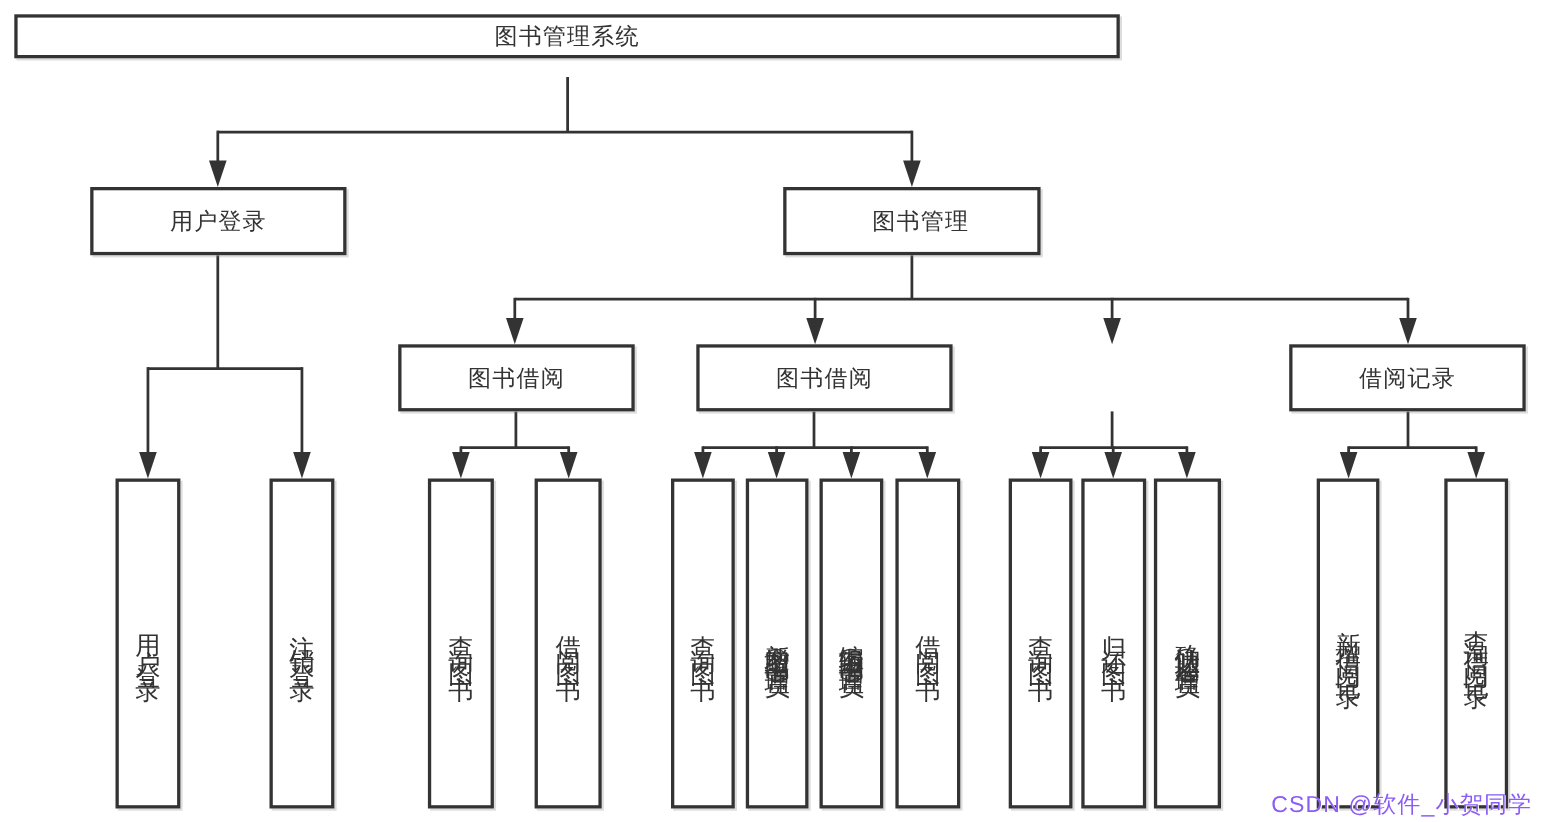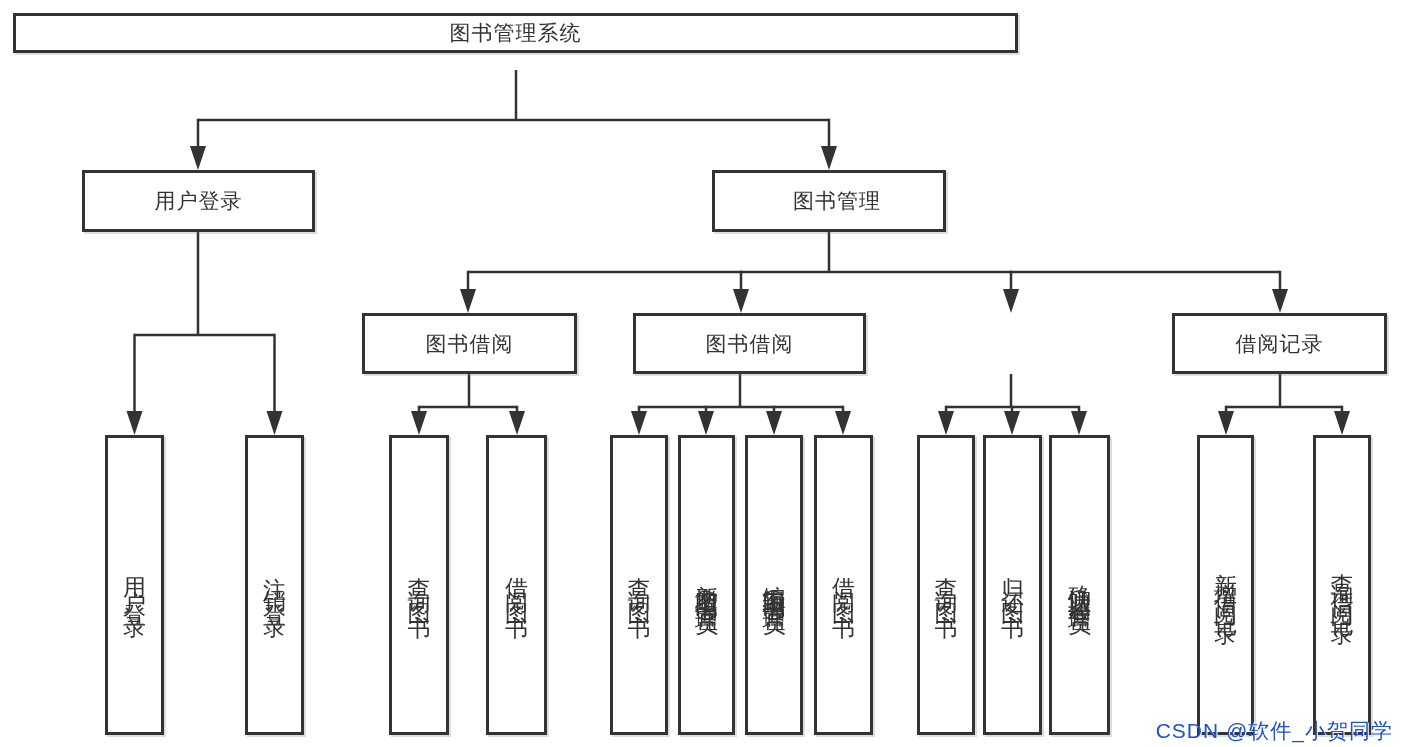--- a/index.html
+++ b/index.html
@@ -35,21 +35,21 @@
   }
   .ls4 .vlabel { letter-spacing: 13px; }
   .ls6 .vlabel { letter-spacing: 10px; }
   .ls9 .vlabel { letter-spacing: 4px; }
   .label { pointer-events: none; }
   #watermark {
     position: absolute;
     right: 12px;
     bottom: 2px;
     font-size: 21px;
-    color: #1d4ed8;
+    color: #8b5cf6;
     text-shadow: 1px 1px 0 #ffffff;
     z-index: 10;
     letter-spacing: 1px;
   }
 </style>
 </head>
 <body>
 
 <div id="canvas">
 

